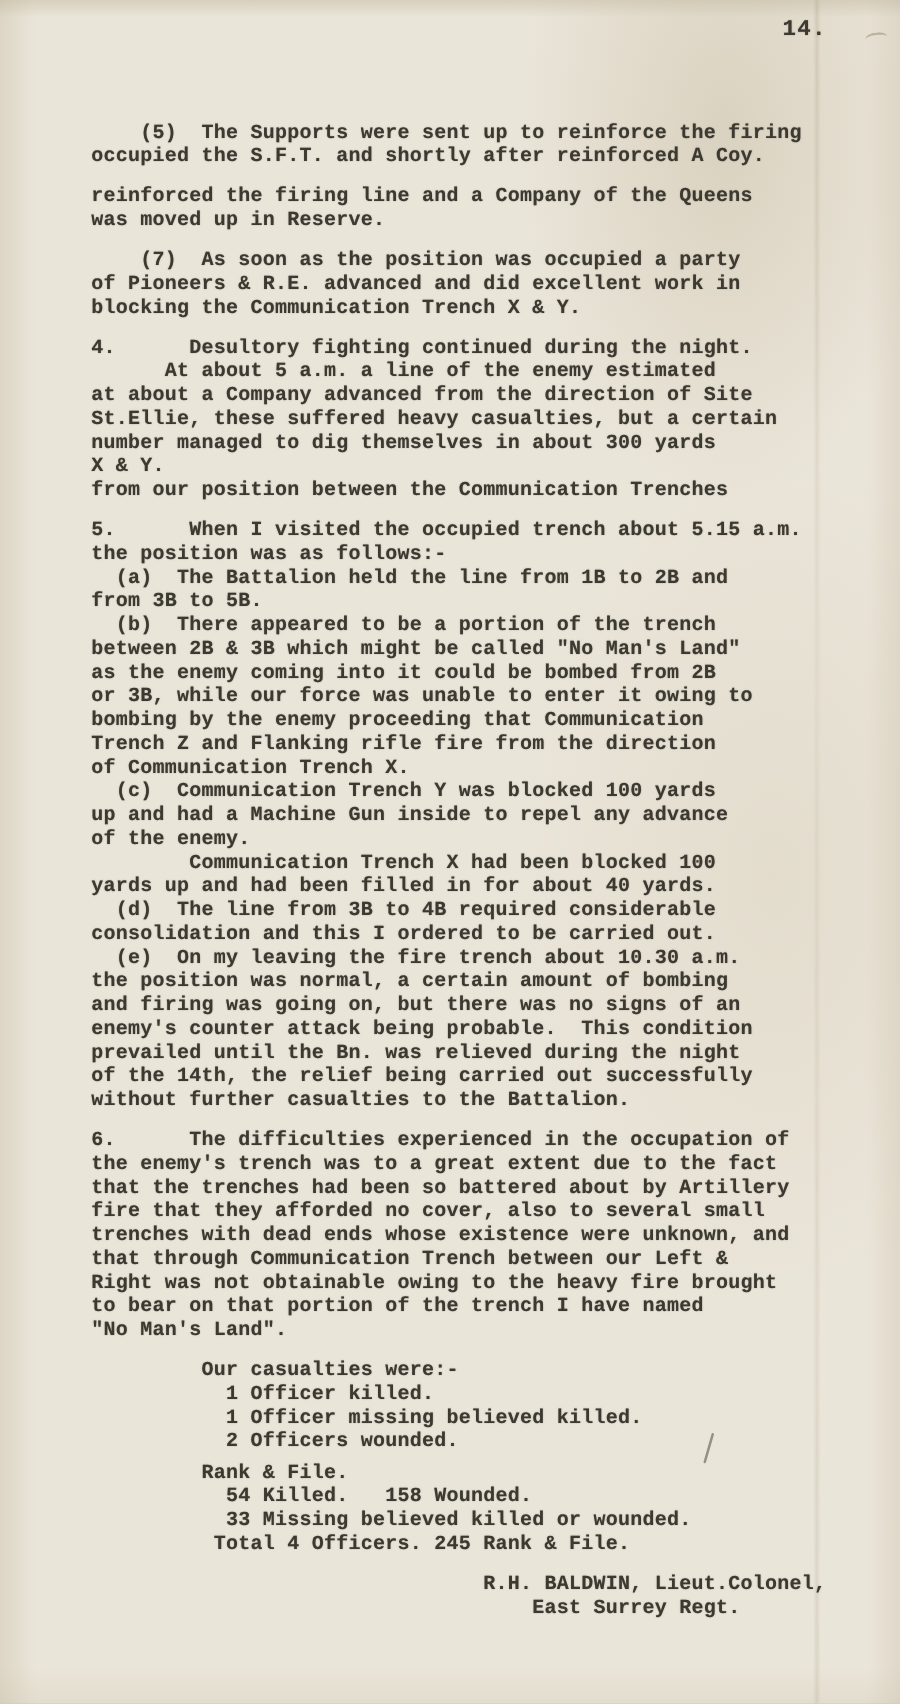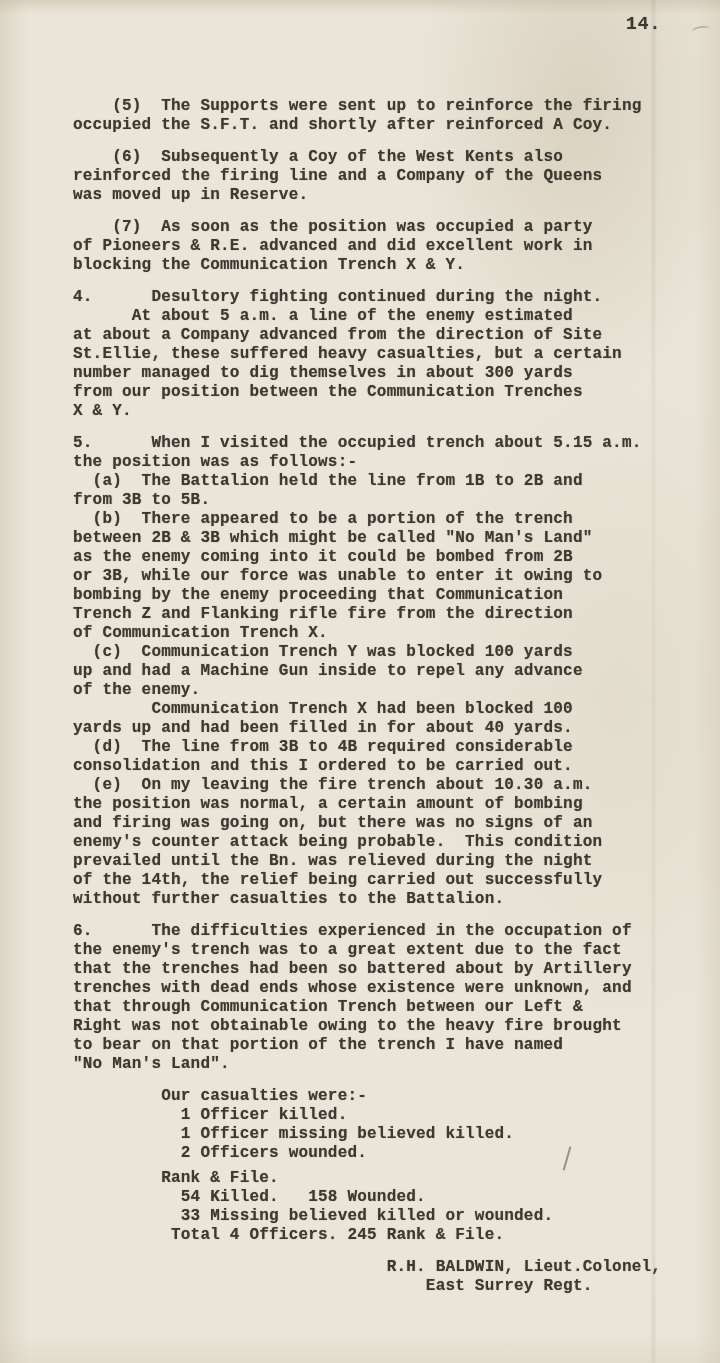--- a/index.html
+++ b/index.html
@@ -95,41 +95,40 @@
   <div class="content">
 
     <div class="block">
 
     <div class="line">    (5)  The Supports were sent up to reinforce the firing</div>
         <div class="line">occupied the S.F.T. and shortly after reinforced A Coy.</div>
       </div>
 
     <div class="block">
 
-    <div class="line">    (6)  Subsequently a Coy of the West Kents also</div>
         <div class="line">reinforced the firing line and a Company of the Queens</div>
         <div class="line">was moved up in Reserve.</div>
       </div>
 
     <div class="block">
 
     <div class="line">    (7)  As soon as the position was occupied a party</div>
         <div class="line">of Pioneers &amp; R.E. advanced and did excellent work in</div>
         <div class="line">blocking the Communication Trench X &amp; Y.</div>
       </div>
 
     <div class="block">
 
     <div class="line">4.      Desultory fighting continued during the night.</div>
         <div class="line">      At about 5 a.m. a line of the enemy estimated</div>
         <div class="line">at about a Company advanced from the direction of Site</div>
         <div class="line">St.Ellie, these suffered heavy casualties, but a certain</div>
         <div class="line">number managed to dig themselves in about 300 yards</div>
+        <div class="line">X &amp; Y.</div>
         <div class="line">from our position between the Communication Trenches</div>
-        <div class="line">X &amp; Y.</div>
       </div>
 
     <div class="block">
 
     <div class="line">5.      When I visited the occupied trench about 5.15 a.m.</div>
         <div class="line">the position was as follows:-</div>
         <div class="line">  (a)  The Battalion held the line from 1B to 2B and</div>
         <div class="line">from 3B to 5B.</div>
         <div class="line">  (b)  There appeared to be a portion of the trench</div>
         <div class="line">between 2B &amp; 3B which might be called "No Man's Land"</div>
@@ -152,20 +151,21 @@
         <div class="line">prevailed until the Bn. was relieved during the night</div>
         <div class="line">of the 14th, the relief being carried out successfully</div>
         <div class="line">without further casualties to the Battalion.</div>
       </div>
 
     <div class="block">
 
     <div class="line">6.      The difficulties experienced in the occupation of</div>
         <div class="line">the enemy's trench was to a great extent due to the fact</div>
         <div class="line">that the trenches had been so battered about by Artillery</div>
+        <div class="line">fire that they afforded no cover, also to several small</div>
         <div class="line">trenches with dead ends whose existence were unknown, and</div>
         <div class="line">that through Communication Trench between our Left &amp;</div>
         <div class="line">Right was not obtainable owing to the heavy fire brought</div>
         <div class="line">to bear on that portion of the trench I have named</div>
         <div class="line">"No Man's Land".</div>
       </div>
 
     <div class="block tight-bottom">
 
     <div class="line">         Our casualties were:-</div>

